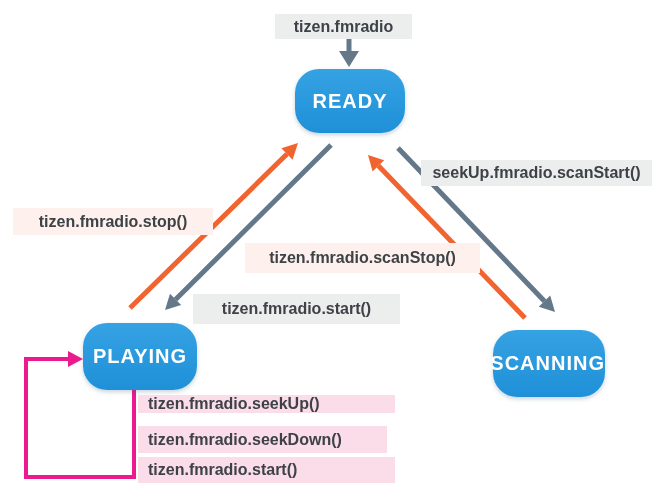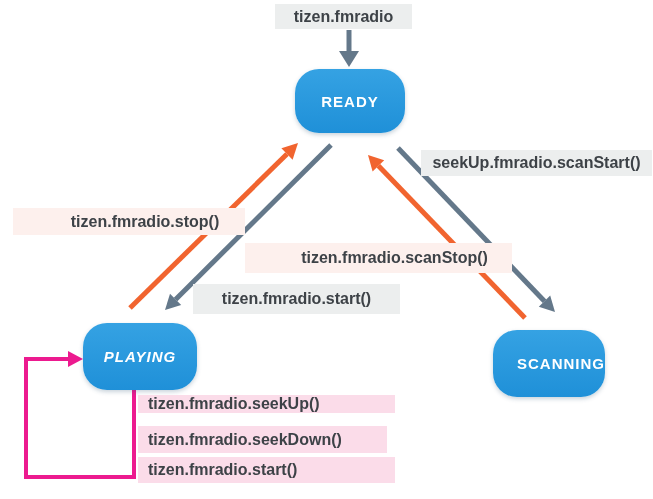--- a/index.html
+++ b/index.html
@@ -30,36 +30,36 @@
   .stroke-orange{stroke:var(--arrow-orange);}
   .fill-orange{fill:var(--arrow-orange);}
   .stroke-magenta{stroke:var(--loop-magenta);}
   .fill-magenta{fill:var(--loop-magenta);}
   .state-node{
     position:absolute;
     display:flex;align-items:center;justify-content:center;
     background:linear-gradient(180deg,var(--node-blue-top),var(--node-blue-bottom));
     border-radius:24px;
     color:var(--node-text);
-    font-size:15px;font-weight:bold;letter-spacing:1px;
+    font-size:20px;font-weight:bold;letter-spacing:1px;
     box-shadow:0 2px 4px rgba(40,80,110,0.25);
   }
   .node-ready{left:295px;top:69px;width:110px;height:64px;}
-  .node-playing{left:83px;top:323px;width:114px;height:67px;font-style:italic;}
+  .node-playing{left:83px;top:323px;width:114px;height:67px;}
   .node-scanning{left:493px;top:330px;width:112px;height:67px;justify-content:flex-end;}
   .t-label{
     position:absolute;
     display:flex;align-items:center;justify-content:center;
     font-size:16px;font-weight:bold;
     color:var(--label-text);
     white-space:nowrap;
   }
   .t-label.left-align{justify-content:flex-start;padding-left:10px;box-sizing:border-box;}
-  .bg-gray{background:var(--label-gray-bg);}
-  .bg-peach{background:var(--label-peach-bg);padding-left:32px;}
+  .bg-gray{background:var(--label-gray-bg);margin-top:10px;}
+  .bg-peach{background:var(--label-peach-bg);}
   .bg-pink{background:var(--label-pink-bg);}
   .lbl-init{left:275px;top:4px;width:137px;height:25px;}
   .lbl-stop{left:13px;top:208px;width:200px;height:27px;}
   .lbl-scanstop{left:245px;top:243px;width:235px;height:30px;}
   .lbl-start{left:193px;top:284px;width:207px;height:30px;}
   .lbl-scanstart{left:421px;top:150px;width:231px;height:26px;}
   .lbl-seekup{left:138px;top:395px;width:257px;height:18px;}
   .lbl-seekdown{left:138px;top:426px;width:249px;height:27px;}
   .lbl-loopstart{left:138px;top:457px;width:257px;height:26px;}
 </style>

